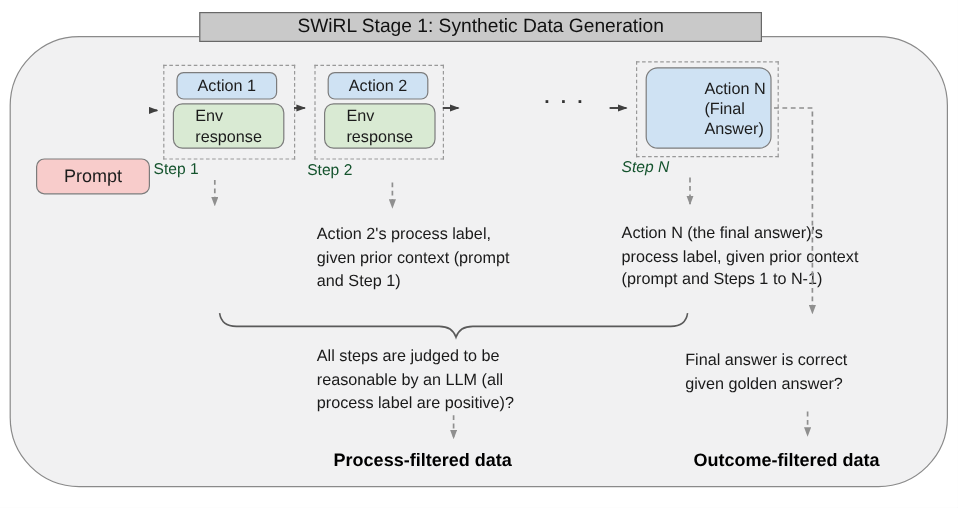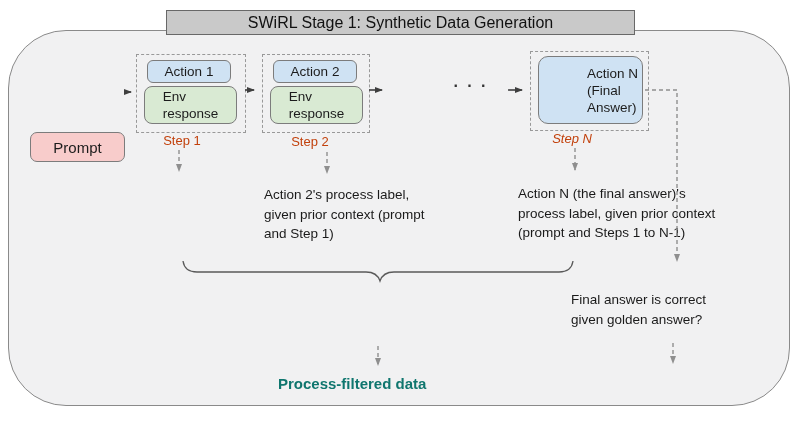--- a/index.html
+++ b/index.html
@@ -38,33 +38,33 @@
   .action{ background:var(--action_fill); border-radius:6px; font-size:13.5px; }
   .a-sm{ left:10px; top:5px; width:84px; height:23px; }
   .env{
     background:var(--env_fill); border-radius:8px; font-size:13.5px; line-height:17px;
     left:7px; top:31px; width:93px; height:38px;
   }
   .action-n{
     left:7px; top:4px; width:105px; height:68px; border-radius:10px;
     background:var(--action_fill); font-size:13.5px; line-height:17px;padding-left:44px;
   }
-  .step-label{ font-size:13px; color:#c2410c; text-align:center; width:108px; }
+  .step-label{ font-size:13px; color:#14532d; width:108px; }
   .s1{ left:128px; top:133px; } .s2{ left:256px; top:134px; } .sn{ left:518px; top:131px;font-style:italic; }
   .dots{
     left:446px; top:77px; width:50px; text-align:center;
     font-size:16px; font-weight:bold; color:#333; letter-spacing:2px;
   }
   .desc{ font-size:13.5px; line-height:19.5px; white-space:pre-line; color:#1a1a1a; }
   .t1{ left:18px;  top:185px; width:252px; }
   .t2{ left:264px; top:185px; width:225px; }
   .t3{ left:518px; top:184px; width:245px; }
   .t4{ left:264px; top:287px; width:235px; }
   .t5{ left:571px; top:290px; width:205px; }
-  .result{ font-size:15px; font-weight:bold; white-space:nowrap; color:#0f766e; }
+  .result{ font-size:15px; font-weight:bold; white-space:nowrap; color:#000000; }
   .b1{ left:278px; top:375px; } .b2{ left:578px; top:375px; }
   svg.overlay{ position:absolute; left:0; top:0; pointer-events:none; }
 </style>
 </head>
 <body>
 
 <div class="canvas">
 
   <div class="abs panel"></div>
 
@@ -95,24 +95,28 @@
   <div class="abs step-label s1">Step 1</div>
   <div class="abs step-label s2">Step 2</div>
   <div class="abs step-label sn">Step N</div>
 
   <div class="abs desc t2">Action 2's process label,
 given prior context (prompt
 and Step 1)</div>
   <div class="abs desc t3">Action N (the final answer)'s
 process label, given prior context
 (prompt and Steps 1 to N-1)</div>
+  <div class="abs desc t4">All steps are judged to be
+reasonable by an LLM (all
+process label are positive)?</div>
   <div class="abs desc t5">Final answer is correct
 given golden answer?</div>
 
   <div class="abs result b1">Process-filtered data</div>
+  <div class="abs result b2">Outcome-filtered data</div>
 
   <svg class="overlay" width="798" height="423" viewBox="0 0 798 423">
     <defs>
       <marker id="mDark" viewBox="0 0 8 6" refX="7" refY="3" markerWidth="8" markerHeight="6" orient="auto" markerUnits="userSpaceOnUse">
         <path d="M0,0 L8,3 L0,6 Z" fill="#3f3f3f"></path>
       </marker>
       <marker id="mGray" viewBox="0 0 8 6" refX="7" refY="3" markerWidth="8" markerHeight="6" orient="auto" markerUnits="userSpaceOnUse">
         <path d="M0,0 L8,3 L0,6 Z" fill="#8f8f8f"></path>
       </marker>
     </defs>

